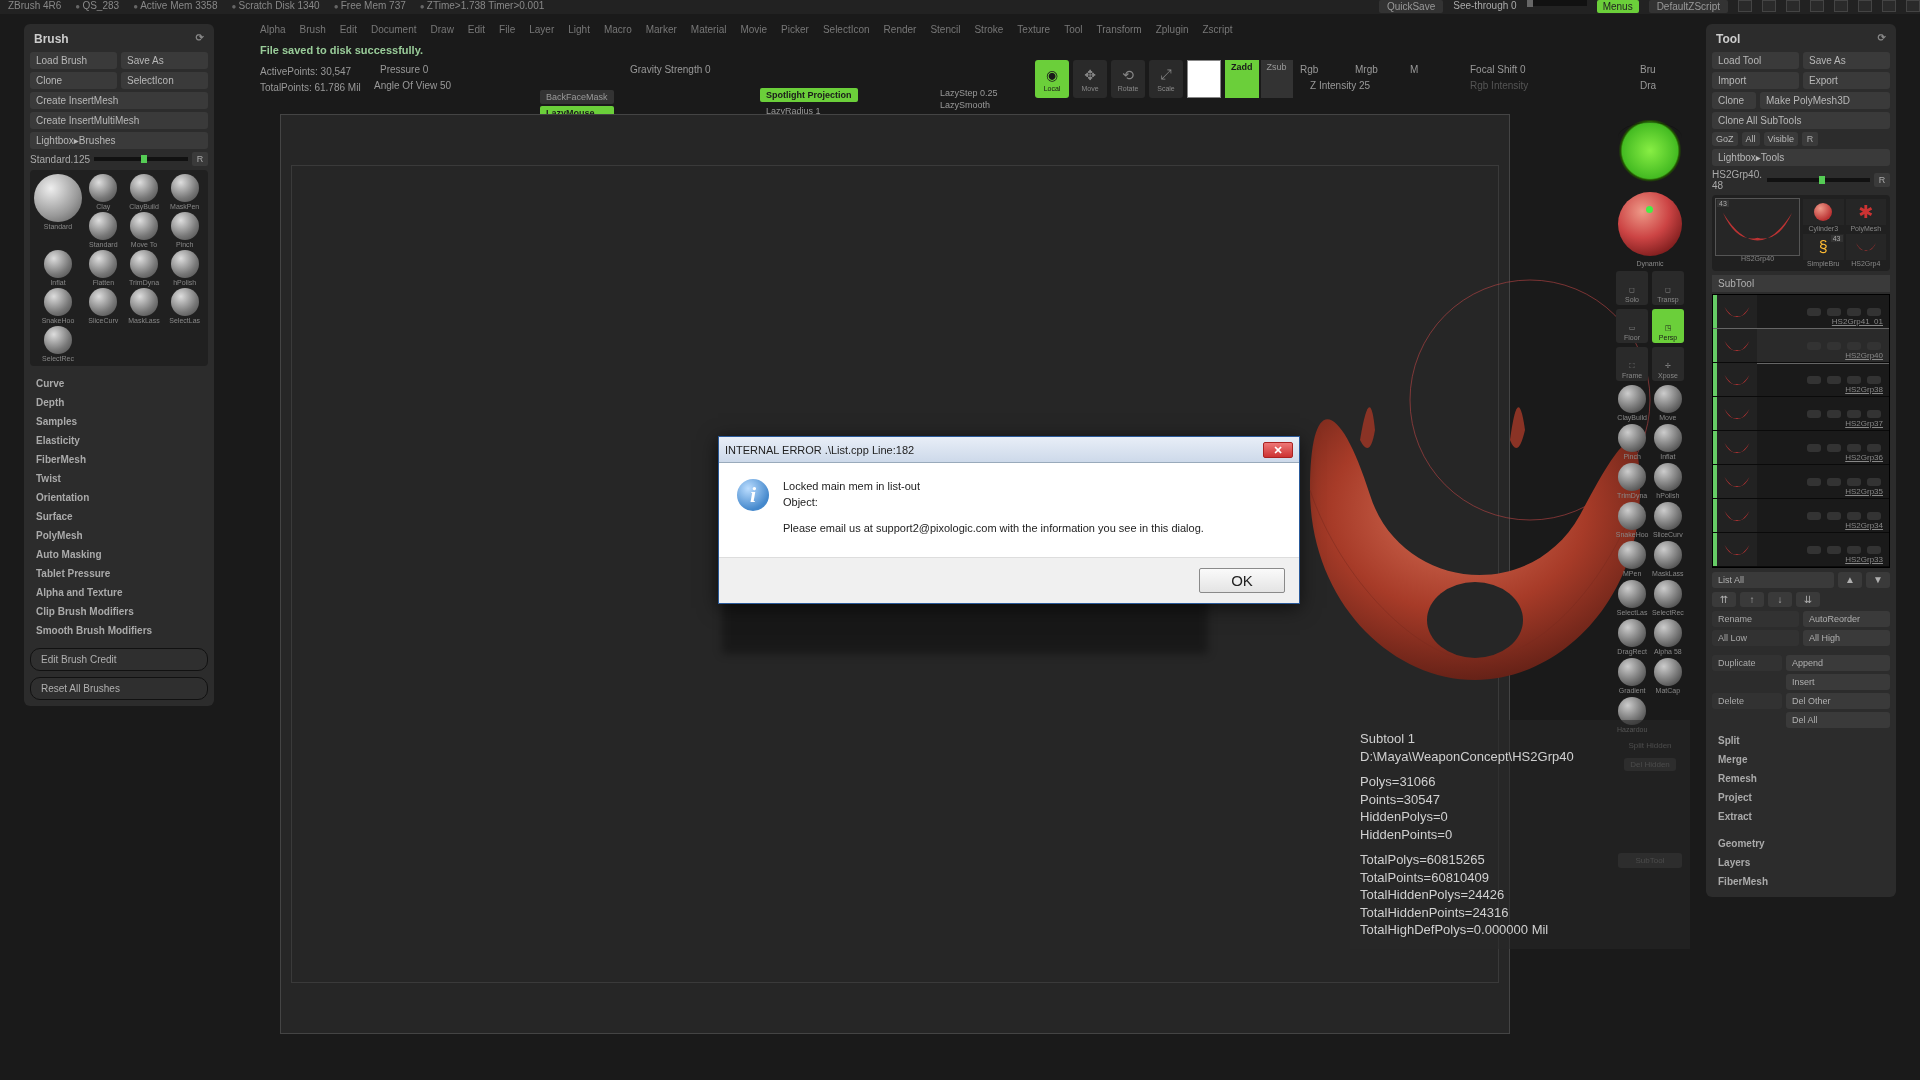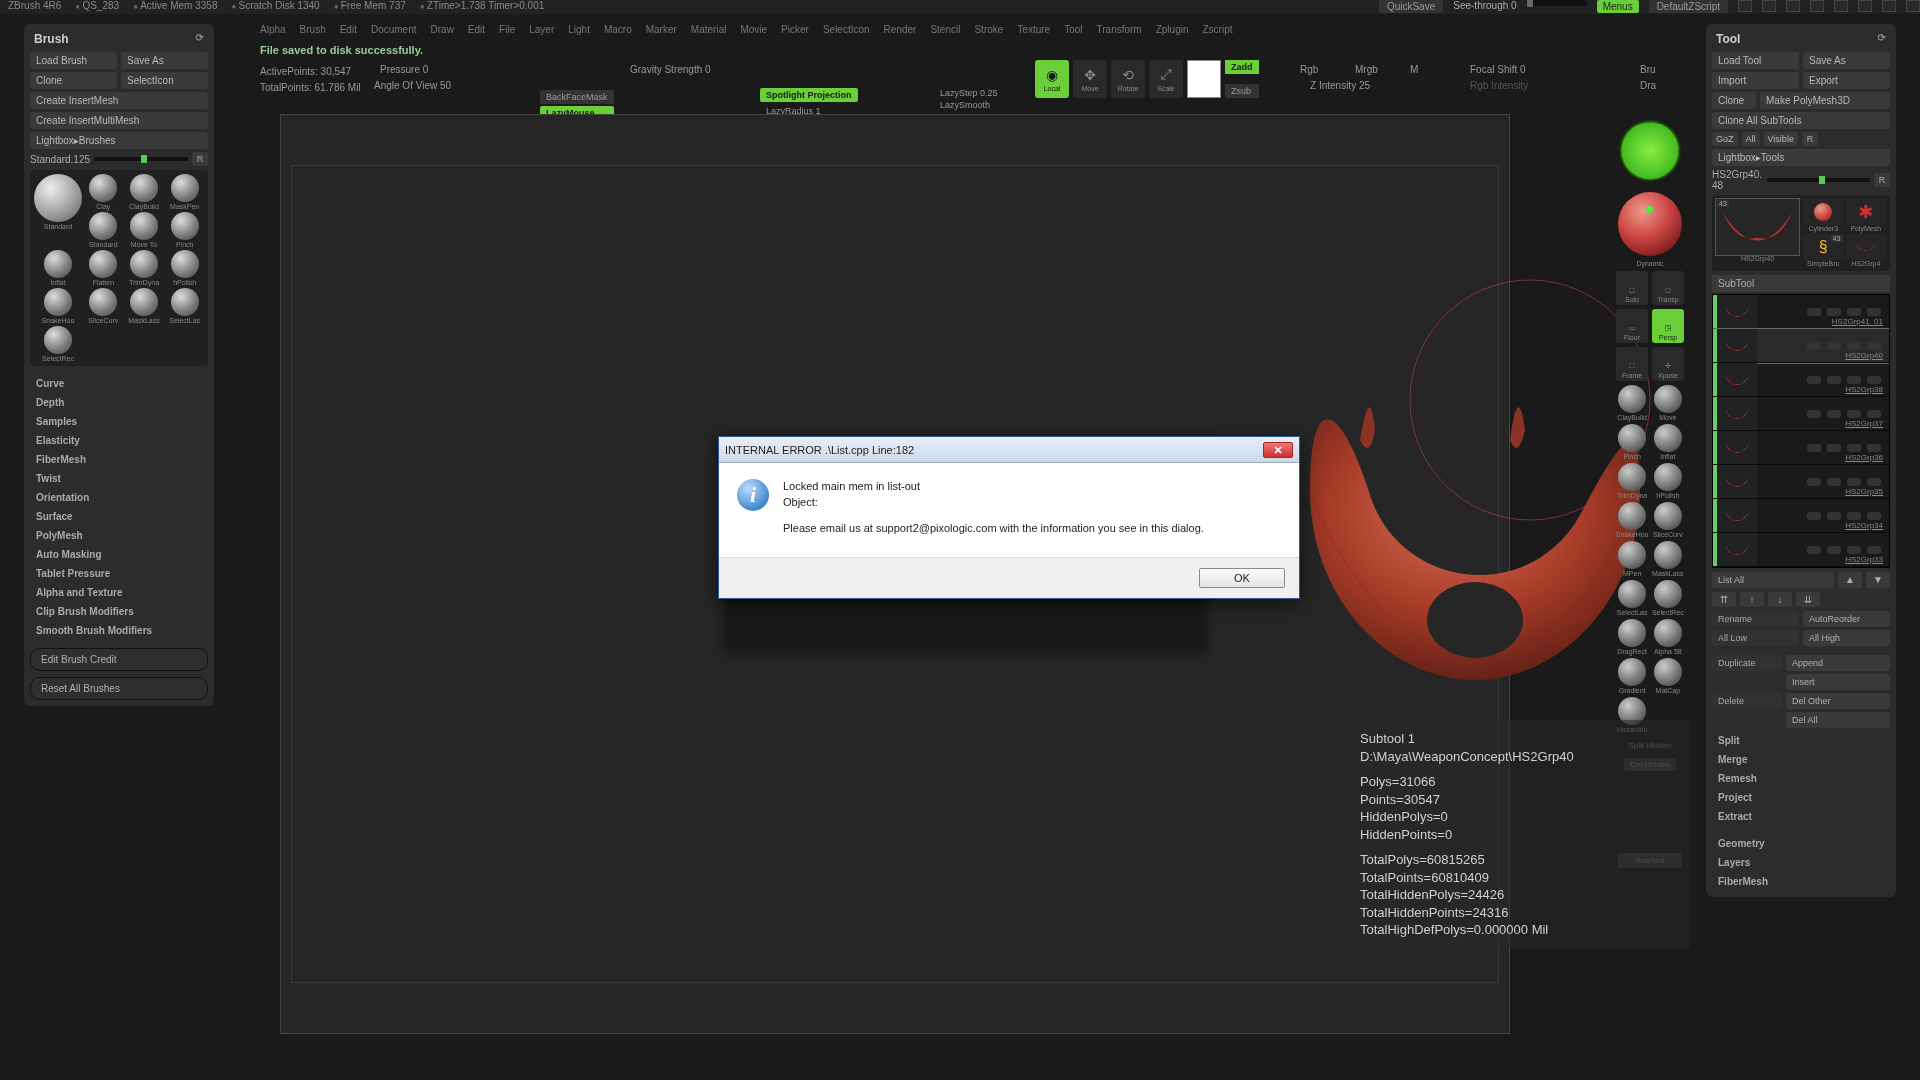--- a/index.html
+++ b/index.html
@@ -79,21 +79,21 @@
 .savetxt { position:absolute; top:0; left:0; color:#9c9; font-weight:bold; font-size:11px; }
 .statpair { position:absolute; font-size:10px; color:#999; }
 .greenpill { background:#6bcf3a; color:#1a1a1a; padding:2px 6px; border-radius:2px; font-weight:bold; display:inline-block; }
 .graypill { background:#333; color:#999; padding:2px 6px; border-radius:2px; display:inline-block; }
 .toolblock { position:absolute; display:flex; flex-direction:column; gap:2px;margin-top:24px; }
 .iconbar { position:absolute; display:flex; gap:4px; }
 .iconbar .ib { width:34px; height:38px; background:#2a2a2a; border-radius:3px; display:flex; flex-direction:column; align-items:center; justify-content:center; font-size:7px; color:#888; gap:2px;}
 .iconbar .ib.on { background:#6bcf3a; color:#1a1a1a; }
 .iconbar .ib .iglyph { font-size:14px; }
 .colorswatch { width:34px; height:38px; background:#fff; border:1px solid #888; }
-.zaddcol { display:flex; flex-direction:column; gap:2px;justify-content:space-between; }
+.zaddcol { display:flex; flex-direction:row; gap:2px;justify-content:space-between; }
 .zaddcol .z1 { background:#6bcf3a; color:#1a1a1a; padding:2px 6px; font-size:9px; font-weight:bold; }
 .zaddcol .z2 { background:#333; color:#999; padding:2px 6px; font-size:9px; }
 
 
 .canvas { position:absolute; top:114px; left:280px; width:1230px; height:920px; background:#262626; border:1px solid #444; }
 .canvas-inner { position:absolute; top:50px; left:10px; right:10px; bottom:50px; border:1px solid #3a3a3a; }
 
 
 .mesh { position:absolute; top:260px; left:1280px; pointer-events:none; }
 
@@ -116,21 +116,21 @@
 
 .dialog-shadow { position:absolute; top:440px; left:722px; width:486px; height:214px; background:rgba(0,0,0,.35); filter:blur(4px); border-radius:4px;}
 .dialog { position:absolute; top:436px; left:718px; width:582px; background:#fff; border:1px solid #2a5a9a; box-shadow:0 4px 18px rgba(0,0,0,.6); font-family:"Segoe UI",Tahoma,sans-serif; }
 .dialog .titlebar { height:26px; background:linear-gradient(#e8eef7,#cdd9ea); display:flex; align-items:center; padding:0 6px; font-size:11px; color:#222; border-bottom:1px solid #9ab; }
 .dialog .titlebar .closebtn { margin-left:auto; width:30px; height:16px; background:linear-gradient(#e77,#c33); color:#fff; text-align:center; font-weight:bold; font-size:11px; line-height:15px; border:1px solid #a22; border-radius:2px; }
 .dialog .body { display:flex; padding:16px 18px 10px; gap:14px; }
 .dialog .infoicon { width:32px; height:32px; border-radius:50%; background:radial-gradient(circle at 35% 30%,#bdf,#48c 70%); color:#fff; font-family:Georgia,serif; font-style:italic; font-weight:bold; font-size:22px; text-align:center; line-height:32px; flex-shrink:0; }
 .dialog .msg { font-size:11px; color:#222; line-height:1.45; }
 .dialog .msg p { margin-bottom:10px; }
 .dialog .footer { background:#f0f0f0; border-top:1px solid #ddd; padding:10px 14px; display:flex; justify-content:flex-end; }
-.dialog .okbtn { min-width:86px; padding:3px 23px; background:linear-gradient(#fafafa,#e4e4e4); border:1px solid #8a8a8a; font-size:11px; color:#222; border-radius:2px; text-align:center; }
+.dialog .okbtn { min-width:86px; padding:3px 23px; background:linear-gradient(#fafafa,#e4e4e4); border:1px solid #8a8a8a; font-size:15px; color:#222; border-radius:2px; text-align:center; }
 
 
 .redshape { display:block; }
 </style>
 </head>
 <body>
 
 <div class="topstrip">
   <span>ZBrush 4R6</span>
   <span class="ts-item">QS_283</span>

